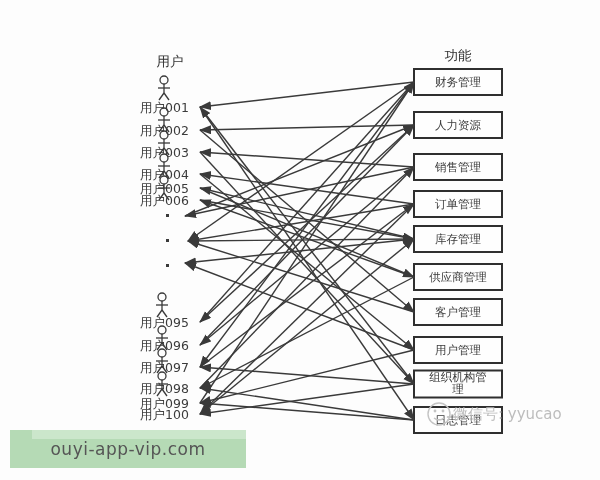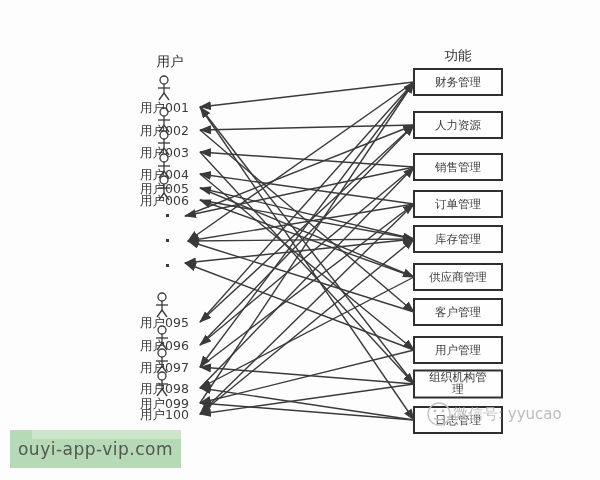--- a/index.html
+++ b/index.html
@@ -4,21 +4,21 @@
 <style>
   html,body{margin:0;padding:0;background:#ffffff;}
   #stage{
     position:relative;width:600px;height:480px;background:#fdfdfd;
     font-family:"DejaVu Sans",sans-serif;overflow:hidden;
   }
   svg text{font-family:"DejaVu Sans",sans-serif;}
   .col-title{font-size:13.5px;fill:#333;}
   .watermark-text{font-size:15px;fill:#bdbdbd;}
   .footer{
-    position:absolute;left:10px;top:430px;width:171px;height:38px;
+    position:absolute;left:10px;top:430px;width:236px;height:38px;
     display:flex;align-items:center;justify-content:center;
   }
   .footer-light{position:absolute;left:22px;top:0;right:0;height:9px;}
   .footer-text{position:relative;font-size:17px;letter-spacing:0.5px;}
 </style>
 </head>
 <body>
 
 <div id="stage">
   <svg id="diagram" width="600" height="480" viewBox="0 0 600 480">

